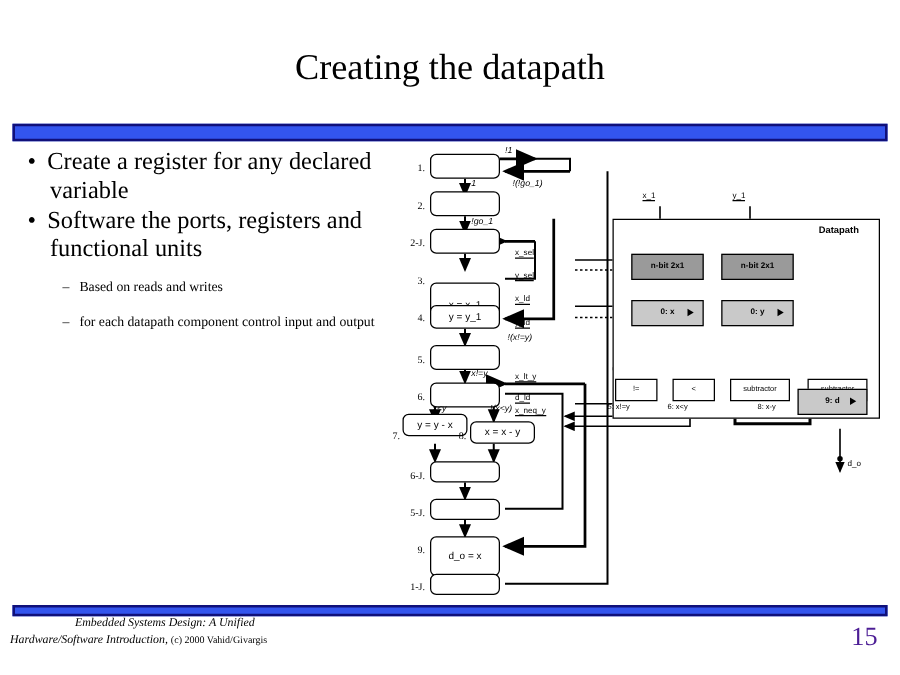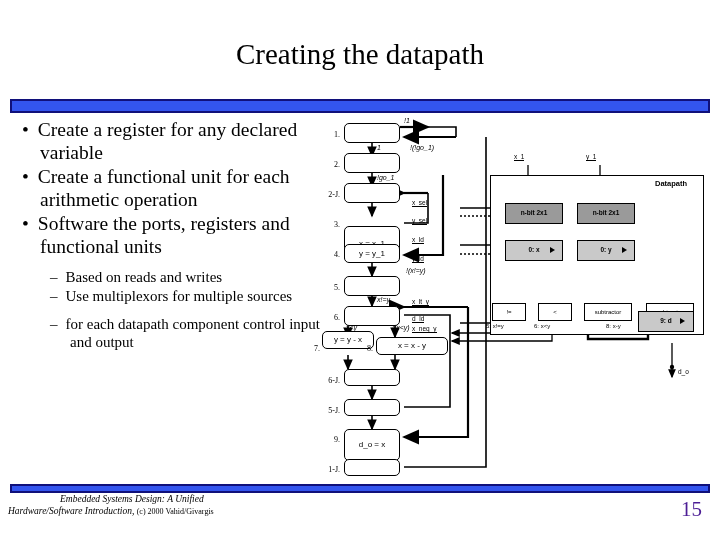--- a/index.html
+++ b/index.html
@@ -29,21 +29,21 @@
   .bullets{
     position:absolute;left:14px;top:118px;width:320px;
     font-family:"Liberation Serif", serif;color:#000;
   }
   .b1{
     font-size:19.5px;line-height:23px;margin:0 0 1px 0;
     padding-left:26px;text-indent:-18px;
   }
   .b1:before{content:"\2022";padding-right:9px;}
   .b2{
-    font-size:15px;line-height:18px;margin:0 0 1px 0;
+    font-size:11px;line-height:18px;margin:0 0 1px 0;
     padding-left:56px;text-indent:-20px;
   }
   .b2:before{content:"\2013";padding-right:8px;}
   .gap{height:9px;}
 
   
   .footer{
     position:absolute;left:8px;top:494px;width:480px;
     font-size:9.5px;line-height:11.5px;font-style:italic;
     font-family:"Liberation Serif", serif;color:#000;
@@ -113,25 +113,23 @@
 
 <div class="slide">
 
   <div class="title">Creating the datapath</div>
 
   <div class="bluebar" id="bar-top"></div>
   <div class="bluebar" id="bar-bottom"></div>
 
   <div class="bullets">
     <div class="b1">Create a register for any declared variable</div>
-    <div class="b1">Create a functional unit for each arithmetic operation</div>
     <div class="b1">Software the ports, registers and functional units</div>
     <div class="gap"></div>
     <div class="b2">Based on reads and writes</div>
-    <div class="b2">Use multiplexors for multiple sources</div>
     <div class="gap"></div>
     <div class="b2">for each datapath component control input and output</div>
   </div>
 
   <div class="diagram">
 
     <svg width="420" height="370">
       <defs>
         <marker id="ah" markerWidth="7" markerHeight="7" refX="6" refY="3" orient="auto">
           <path d="M0,0 L7,3 L0,6 z" fill="#000"></path>
@@ -254,21 +252,21 @@
     <div class="stnum" style="left:18px;top:168px;width:22px;">5.</div>
     <div class="st" style="left:44px;top:161px;width:56px;height:20px;"></div>
 
     <div class="stnum" style="left:18px;top:198px;width:22px;">6.</div>
     <div class="st" style="left:44px;top:191px;width:56px;height:20px;"></div>
 
     <div class="stnum" style="left:0px;top:229px;width:20px;">7.</div>
     <div class="st" style="left:22px;top:216px;width:52px;height:18px;">y = y - x</div>
 
     <div class="stnum" style="left:55px;top:229px;width:18px;">8.</div>
-    <div class="st" style="left:76px;top:222px;width:72px;height:18px;text-align:center;">x = x - y</div>
+    <div class="st" style="left:76px;top:222px;width:52px;height:18px;text-align:center;">x = x - y</div>
 
     <div class="stnum" style="left:10px;top:261px;width:30px;">6-J.</div>
     <div class="st" style="left:44px;top:254px;width:56px;height:17px;"></div>
 
     <div class="stnum" style="left:10px;top:291px;width:30px;">5-J.</div>
     <div class="st" style="left:44px;top:284px;width:56px;height:17px;"></div>
 
     <div class="stnum" style="left:18px;top:320px;width:22px;">9.</div>
     <div class="st" style="left:44px;top:314px;width:56px;height:32px;">d_o = x</div>
 

